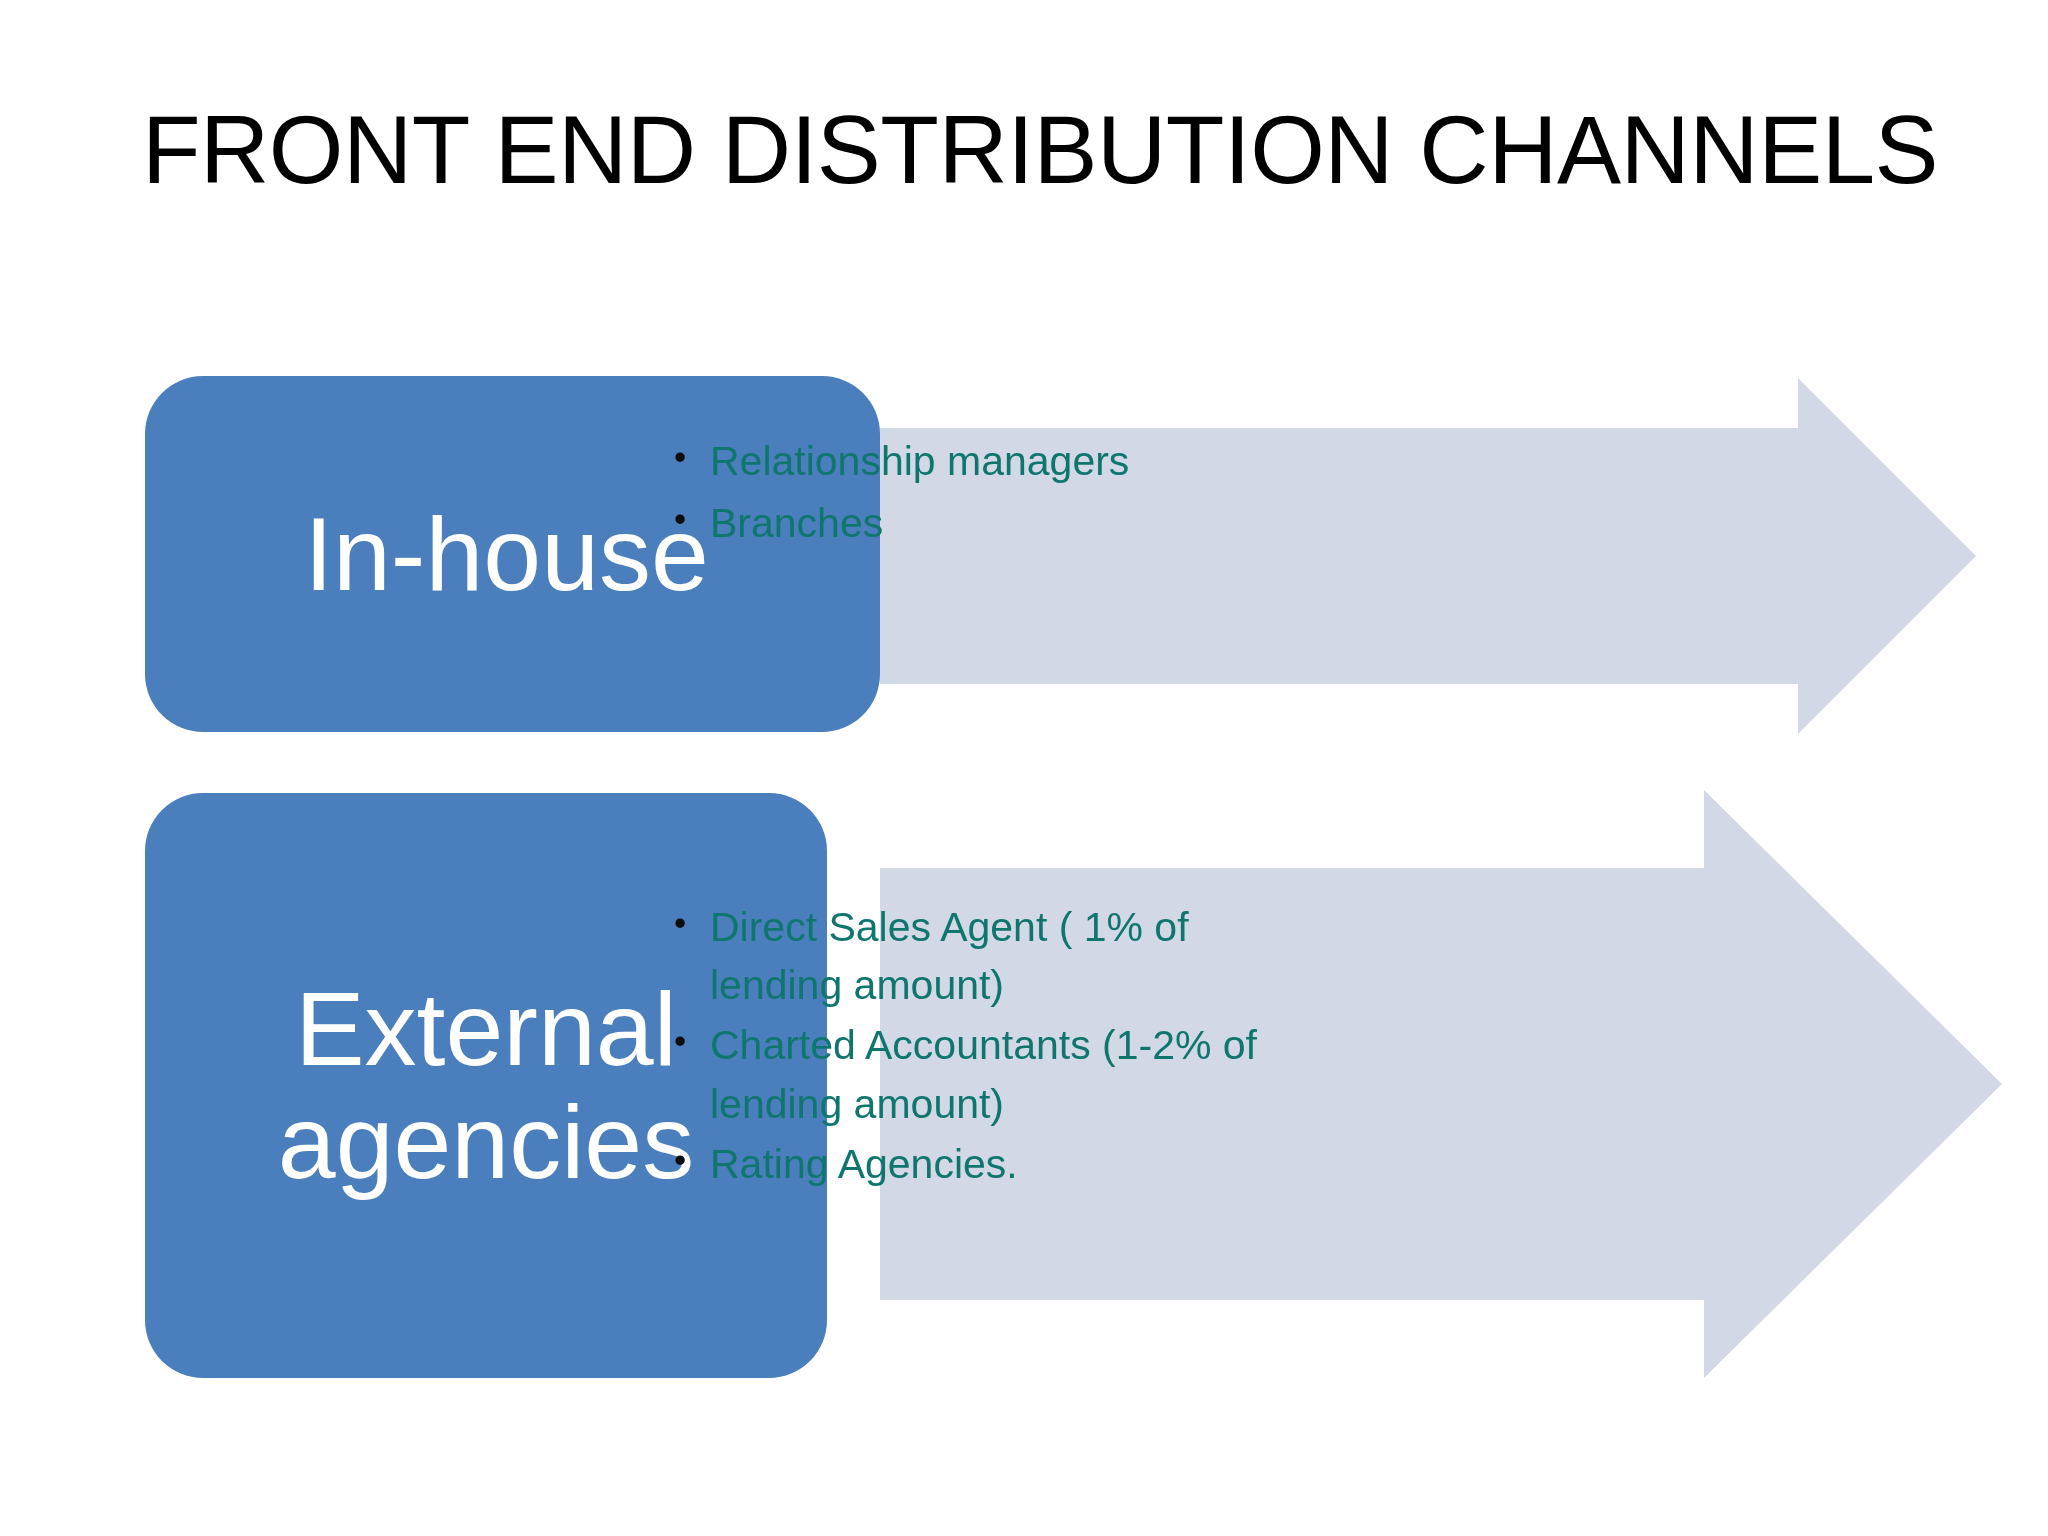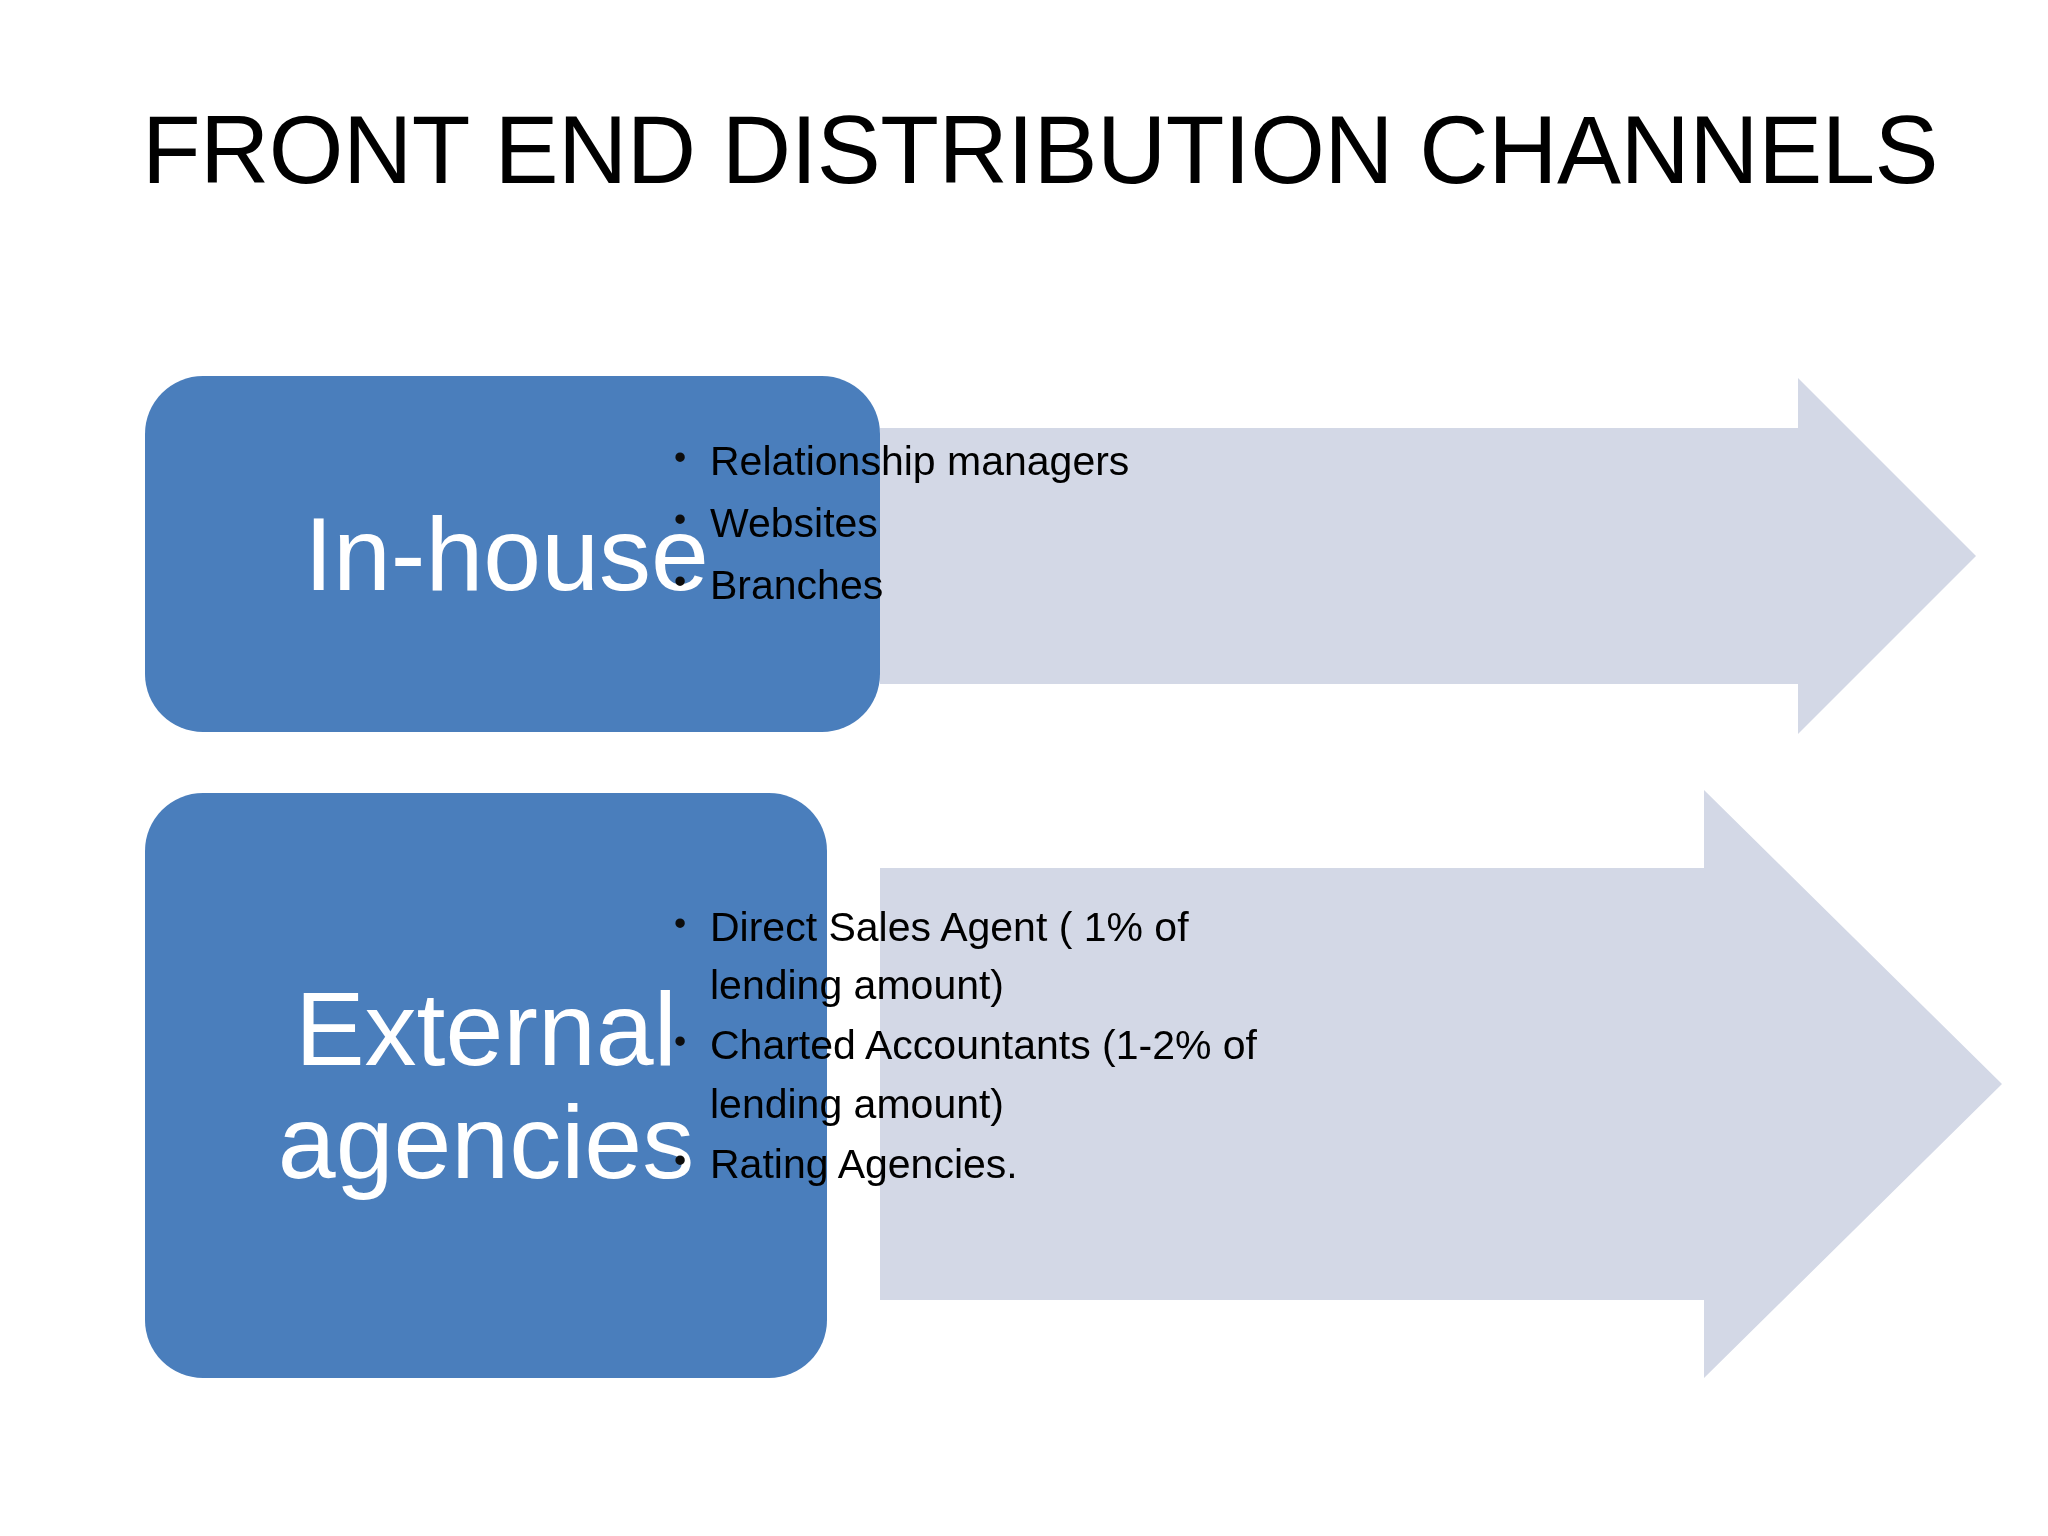--- a/index.html
+++ b/index.html
@@ -87,21 +87,21 @@
   }
 
   
   .bullets {
     position: absolute;
     z-index: 4;
     margin: 0;
     padding: 0;
     list-style: none;
     font-family: "Liberation Sans", sans-serif;
-    color: #000000;
+    color: #0f766e;
     box-sizing: border-box;
   }
   .bullets li {
     position: relative;
     padding-left: 42px;
     margin: 0 0 4px 0;
   }
   .bullets li::before {
     content: "\2022";
     position: absolute;
@@ -141,21 +141,20 @@
   <svg class="arrow-svg" id="arrow-1" style="left:880px; top:370px; width:1100px; height:356px;" viewBox="0 0 1100 356" preserveAspectRatio="none">
     <polygon points="0,50 918,50 918,0 1096,178 918,356 918,306 0,306" fill="#D3D8E6"></polygon>
   </svg>
 
   <div class="label-box" id="box-inhouse">
     <span class="box-text">In-house</span>
   </div>
 
   <ul class="bullets" id="bullets-inhouse">
     <li>Relationship managers</li>
-    <li>Websites</li>
     <li>Branches</li>
   </ul>
 
   <svg class="arrow-svg" id="arrow-2" style="left:880px; top:782px; width:1125px; height:588px;" viewBox="0 0 1125 588" preserveAspectRatio="none">
     <polygon points="0,78 824,78 824,0 1122,294 824,588 824,510 0,510" fill="#D3D8E6"></polygon>
   </svg>
 
   <div class="label-box" id="box-external">
     <span class="box-text">External agencies</span>
   </div>

